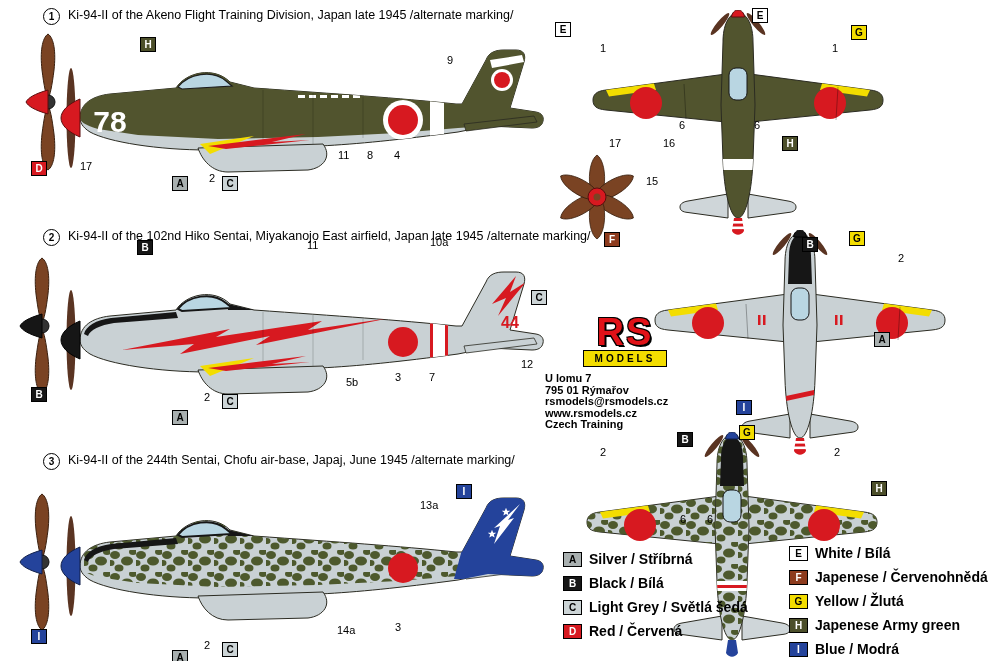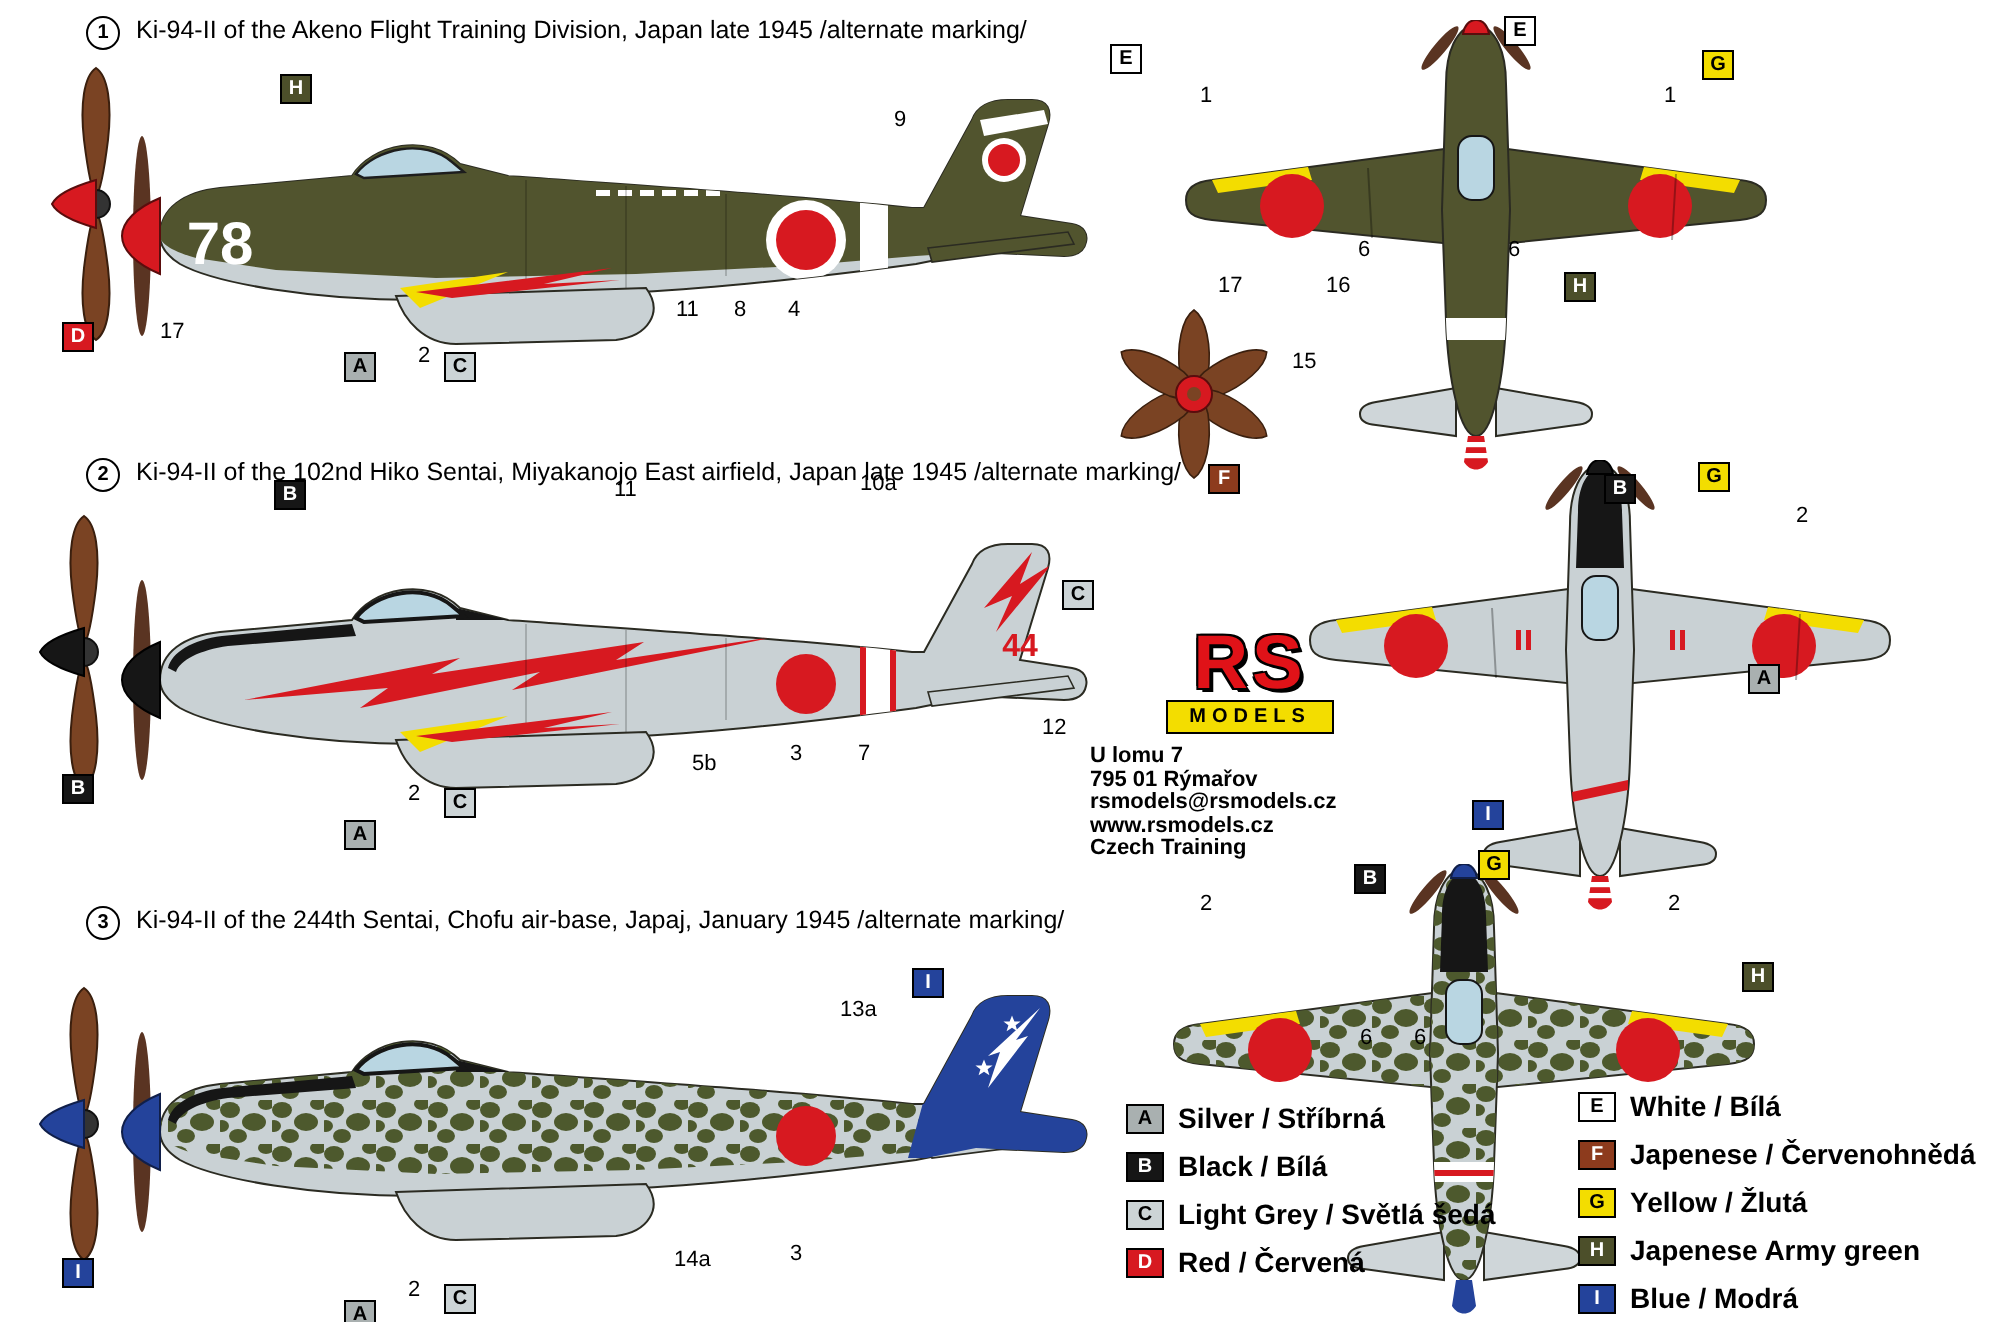--- a/index.html
+++ b/index.html
@@ -25,21 +25,21 @@
   .address{font-size:11px;font-weight:bold;text-align:left;line-height:11.5px;color:#000;}
 </style>
 </head>
 <body>
 
 <div class="circle-num abs" style="left:43px;top:8px">1</div>
 <div class="section-title abs" style="left:68px;top:8px">Ki-94-II of the Akeno Flight Training Division, Japan late 1945 /alternate marking/</div>
 <div class="circle-num abs" style="left:43px;top:229px">2</div>
 <div class="section-title abs" style="left:68px;top:229px">Ki-94-II of the 102nd Hiko Sentai, Miyakanojo East airfield, Japan late 1945 /alternate marking/</div>
 <div class="circle-num abs" style="left:43px;top:453px">3</div>
-<div class="section-title abs" style="left:68px;top:453px">Ki-94-II of the 244th Sentai, Chofu air-base, Japaj, January 1945 /alternate marking/</div>
+<div class="section-title abs" style="left:68px;top:453px">Ki-94-II of the 244th Sentai, Chofu air-base, Japaj, June 1945 /alternate marking/</div>
 
 <svg class="abs" style="left:24px;top:26px" width="48" height="152" viewBox="0 0 48 152">
   <path d="M24,8 C30,12 32,26 30,44 C28,60 26,70 24,72 C22,70 20,60 18,44 C16,26 18,12 24,8 Z" fill="#7a4323" stroke="#3a1f0e"></path>
   <path d="M24,8 C30,12 32,26 30,44 C28,60 26,70 24,72 C22,70 20,60 18,44 C16,26 18,12 24,8 Z" transform="rotate(180 24 76)" fill="#7a4323" stroke="#3a1f0e"></path>
   <circle cx="24" cy="76" r="7" fill="#333" stroke="#111"></circle>
   <path d="M24,64 C10,68 4,72 2,76 C4,80 10,84 24,88 Z" fill="#d71920" stroke="#5a0d0d"></path>
 </svg>
 <svg class="abs" style="left:18px;top:250px" width="48" height="152" viewBox="0 0 48 152">
   <path d="M24,8 C30,12 32,26 30,44 C28,60 26,70 24,72 C22,70 20,60 18,44 C16,26 18,12 24,8 Z" fill="#7a4323" stroke="#3a1f0e"></path>
   <path d="M24,8 C30,12 32,26 30,44 C28,60 26,70 24,72 C22,70 20,60 18,44 C16,26 18,12 24,8 Z" transform="rotate(180 24 76)" fill="#7a4323" stroke="#3a1f0e"></path>

